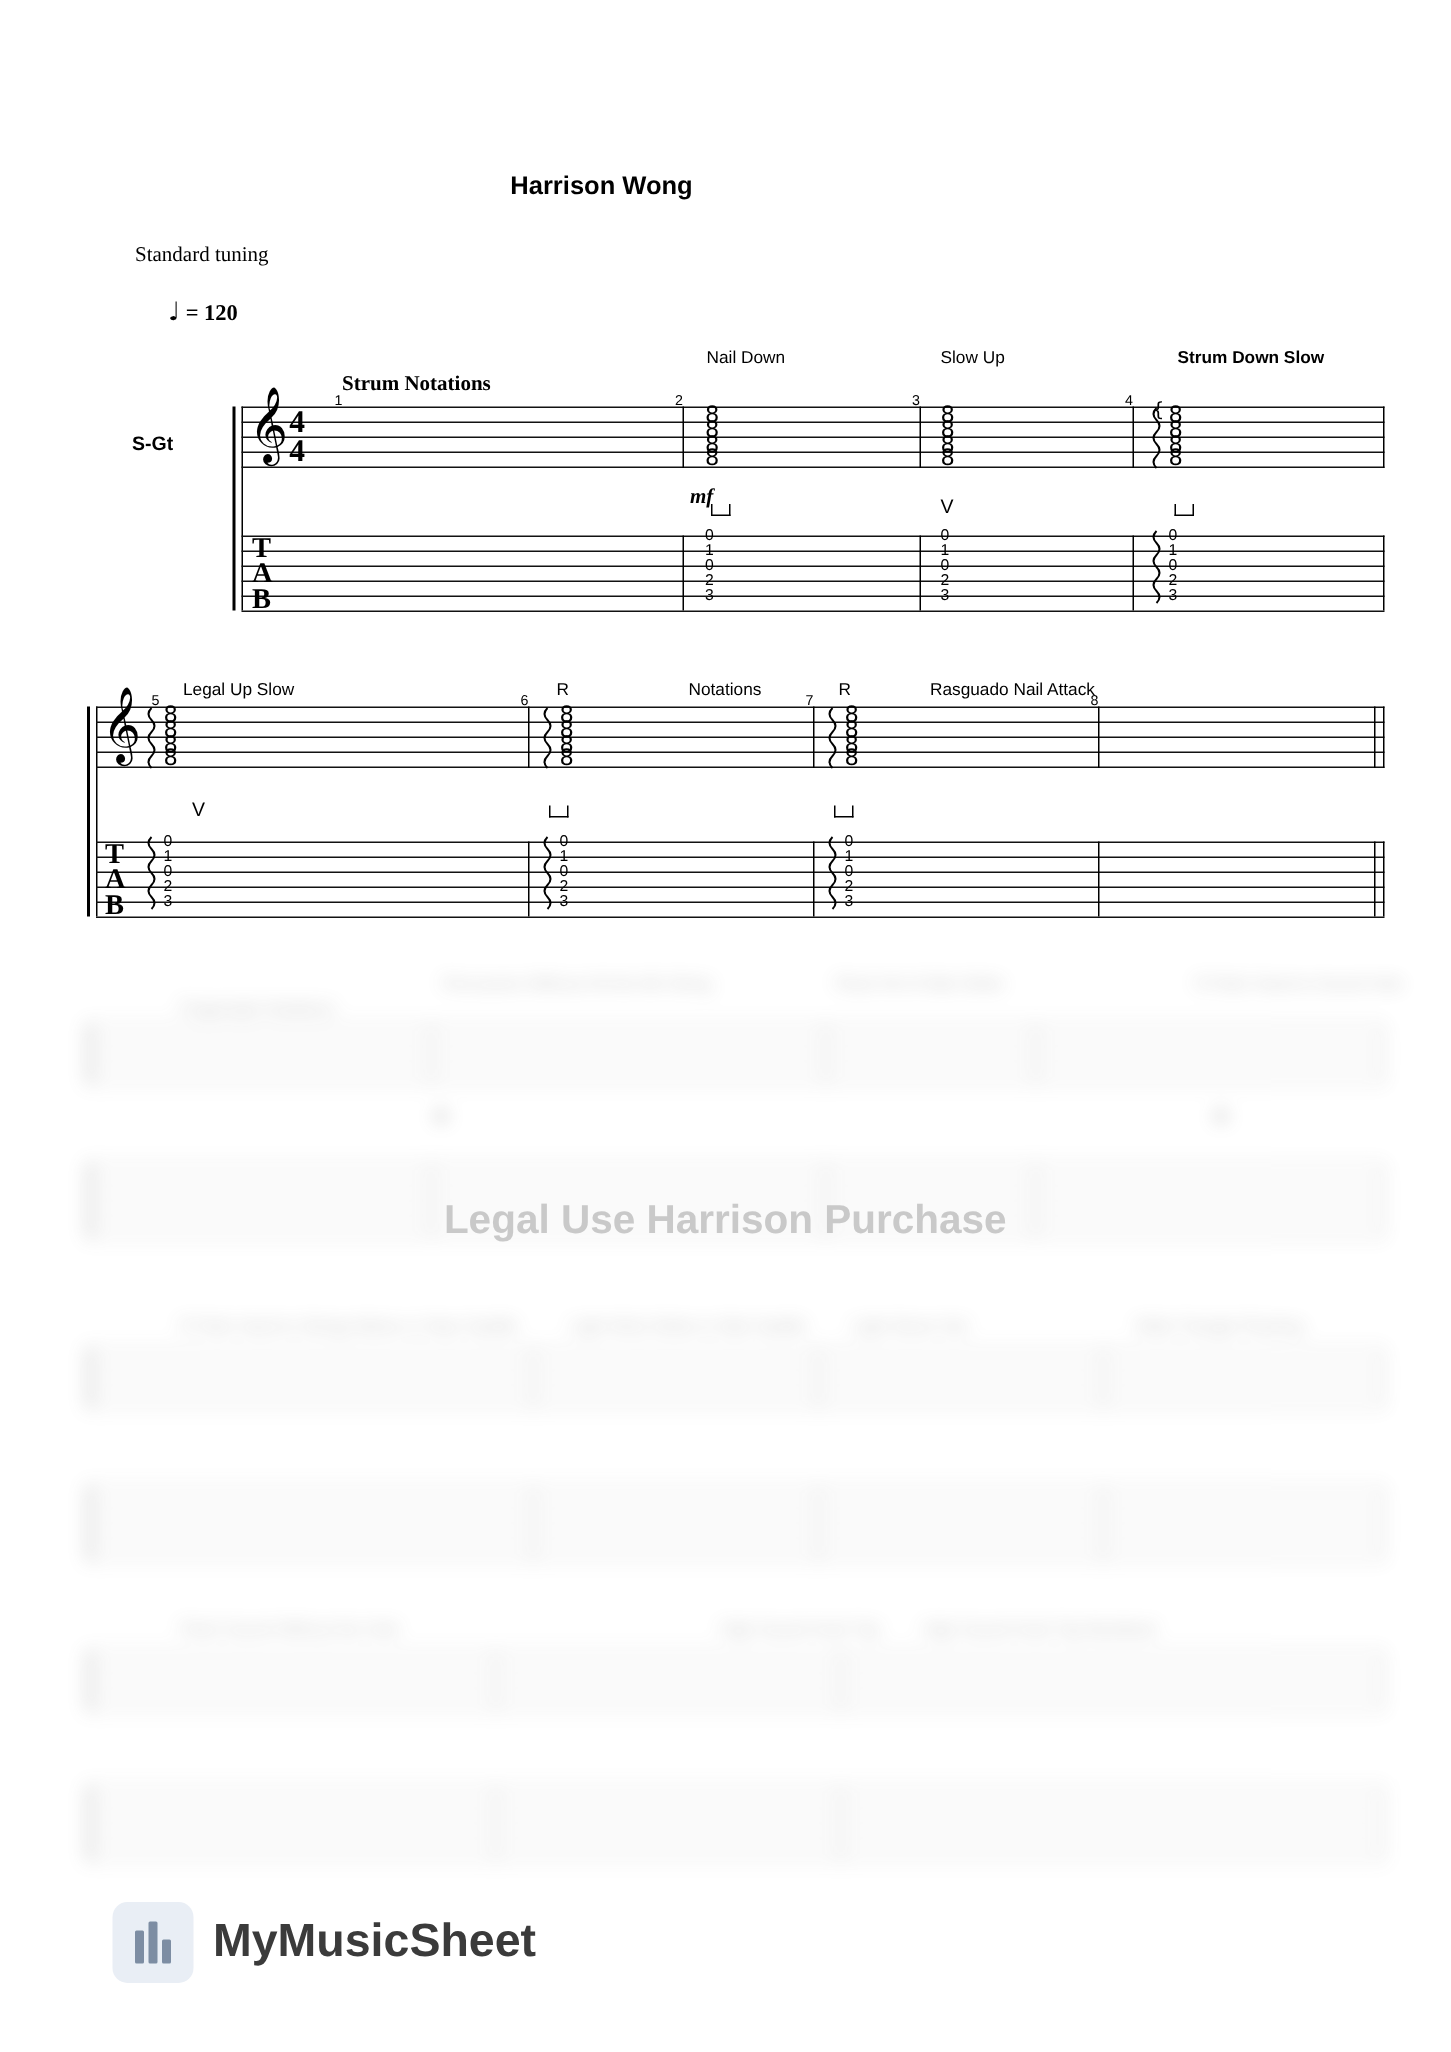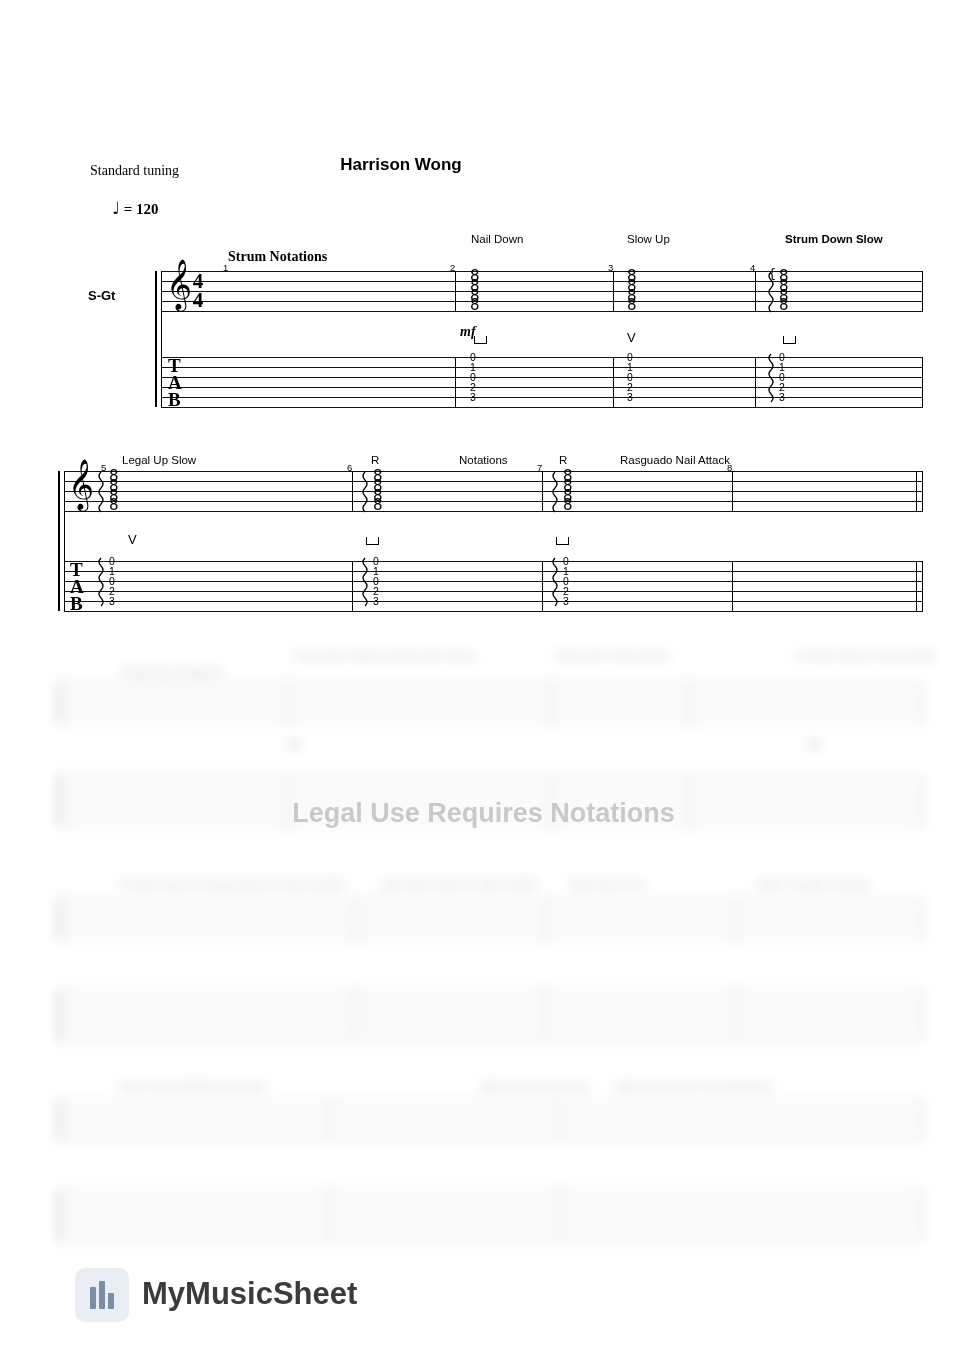--- a/index.html
+++ b/index.html
@@ -12,21 +12,21 @@
 
   
   .doc-title{
     position:absolute;top:62px;left:0;width:967px;text-align:center;
     font-family:"Liberation Serif", serif;
     font-size:40px;color:#000;font-weight:400;letter-spacing:.2px;
   }
   .doc-composer{
     position:absolute;top:114px;left:0;width:802px;text-align:center;
     font-family:"Liberation Sans", sans-serif;
-    font-size:17px;font-weight:bold;color:#000;margin-top:41px;
+    font-size:17px;font-weight:bold;color:#000;
   }
   .tuning{
     position:absolute;top:163px;left:90px;
     font-family:"Liberation Serif", serif;font-size:14px;color:#000;
   }
   .tempo{
     position:absolute;top:198px;left:112px;
     font-family:"Liberation Serif", serif;font-size:15px;color:#000;font-weight:bold;
   }
   .tempo .q{font-family:"DejaVu Sans", sans-serif;font-size:17px;font-weight:normal;}
@@ -413,21 +413,21 @@
     <div class="bl" style="left:58px;top:580px;width:865px;height:1px;"></div>
     <div class="bl" style="left:58px;top:590px;width:865px;height:1px;"></div>
     <div class="bl" style="left:58px;top:600px;width:865px;height:1px;"></div>
     <div class="bl" style="left:58px;top:610px;width:865px;height:1px;"></div>
     <div class="bl" style="left:58px;top:560px;width:3px;height:50px;"></div>
     <div class="bl" style="left:330px;top:560px;width:1px;height:50px;"></div>
     <div class="bl" style="left:560px;top:560px;width:1px;height:50px;"></div>
     <div class="bl" style="left:922px;top:560px;width:1px;height:50px;"></div>
   </div>
 
-  <div class="wm2">Legal Use Requires Notations</div>
+  <div class="wm2">Legal Use Harrison Purchase</div>
 
   <div class="logo-box">
     <span class="logo-glyph">
       <i style="height:22px;"></i>
         <i style="height:28px;"></i>
         <i style="height:16px;"></i>
     </span>
   </div>
   <div class="logo-text">MyMusicSheet</div>
 

